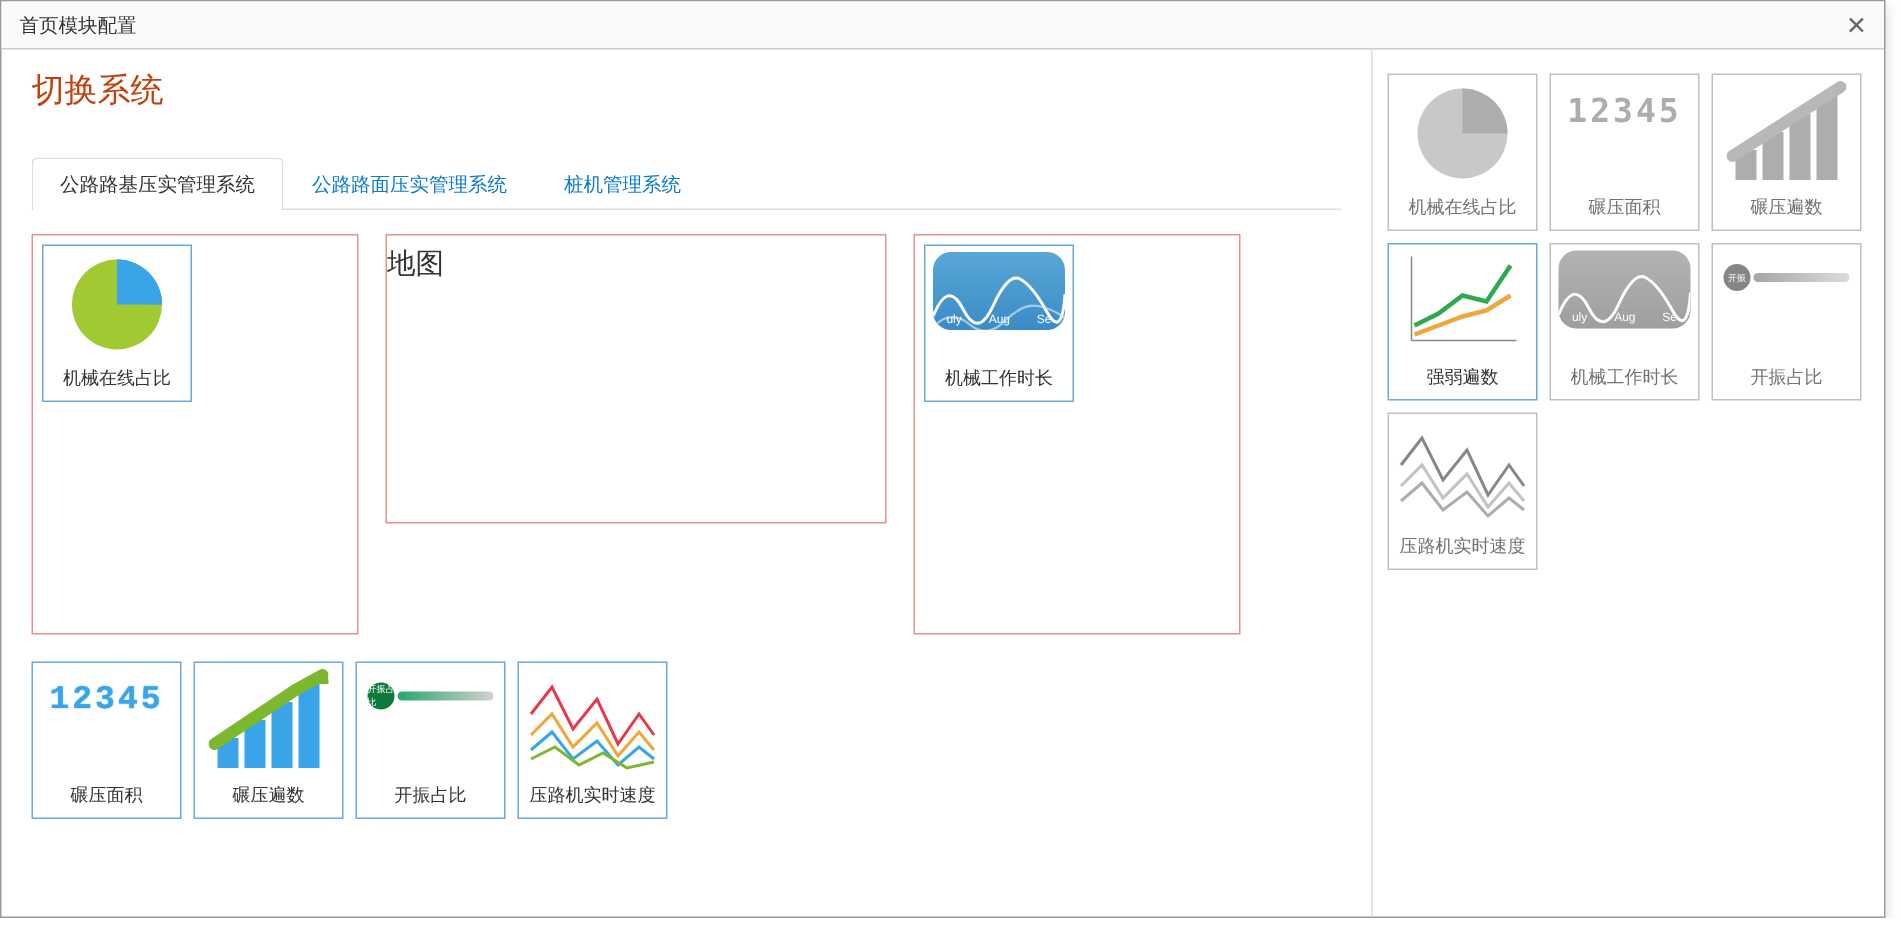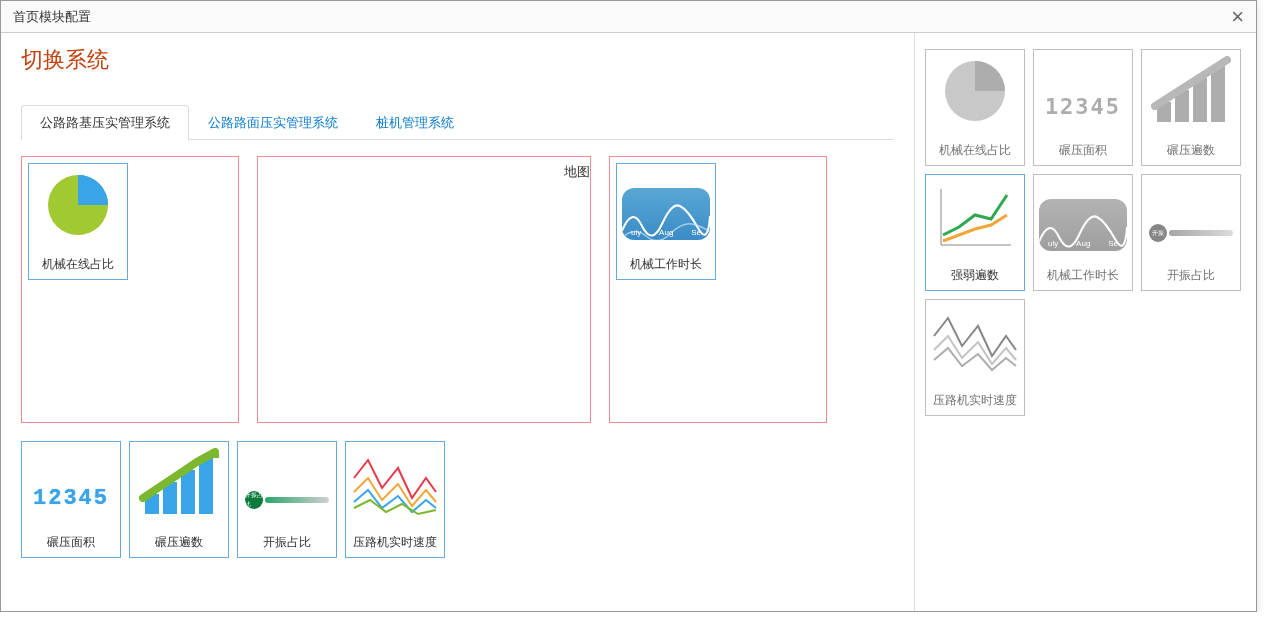--- a/index.html
+++ b/index.html
@@ -25,31 +25,31 @@
 .section-title { font-size: 22px; color: #c2410c; margin-bottom: 2px; font-family: Liberation Mono, monospace; }
 .tabs { display: flex; border-bottom: 1px solid #ddd; margin-bottom: 16px; }
 .tab { padding: 8px 18px; font-size: 13px; color: #0a7ace; cursor: pointer; border: 1px solid transparent; border-bottom: none; margin-bottom: -1px; margin-top: 28px; }
 .tab.active { color: #333; border-color: #ddd; background: #fff; border-radius: 4px 4px 0 0; }
 
 .layout-top { display: flex; gap: 18px; margin-bottom: 18px; }
 .drop-zone {
   border: 1px solid #e89090; background: #fff;
 }
 .zone-a { width: 218px; height: 267px; padding: 6px; }
-.zone-b { width: 334px; height: 267px; text-align: right; padding-top: 6px; font-size: 13px; }
+.zone-b { width: 334px; height: 193px; text-align: left; padding-top: 6px; font-size: 19px; }
 .zone-c { width: 218px; height: 267px; padding: 6px; }
 .layout-bottom { display: flex; gap: 8px; }
 
 .module {
   width: 100px; border: 1px solid #6aa9dc; background: #fff;
   display: flex; flex-direction: column; align-items: center;
   padding: 4px 2px 6px; cursor: move;
 }
-.module .icon-box { width: 88px; height: 72px; display: flex; align-items: flex-end; justify-content: center; }
-.module .label { font-size: 12px; color: #333; margin-top: 16px; text-align: center; white-space: nowrap; }
+.module .icon-box { width: 88px; height: 72px; display: flex; align-items: flex-start; justify-content: center; }
+.module .label { font-size: 12px; color: #333; margin-top: 4px; text-align: center; white-space: nowrap; }
 
 .right-panel .module { width: 100px; }
 .right-panel .module.disabled { filter: grayscale(100%); opacity: 0.75; border-color: #aaa; }
 .right-panel .module.disabled .label { color: #444; }
 
 
 .pie-icon { width: 70px; height: 70px; }
 .digit-icon {
   width: 92px; height: 40px; font-family: monospace; font-size: 22px;
   letter-spacing: 2px; color: #3aa4e8; font-weight: bold;

